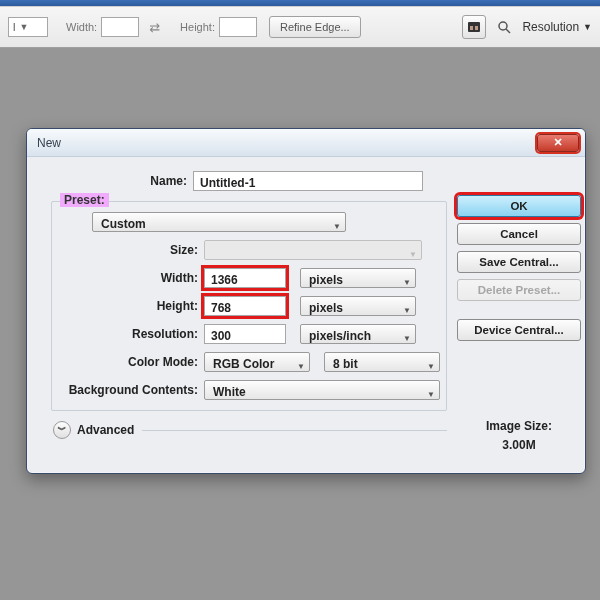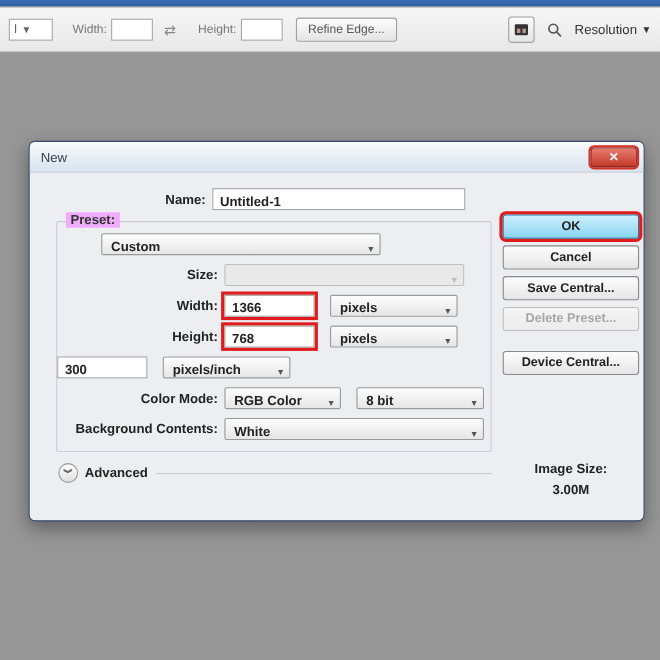--- a/index.html
+++ b/index.html
@@ -169,20 +169,21 @@
           <div class="input hl" style="width:82px">
               <span>768</span>
             </div>
           <div style="width:14px"></div>
           <div class="select" style="width:116px">
               <span>pixels</span>
             </div>
         </div>
 
         <div class="row">
+          <div class="label">Resolution:</div>
           <div class="input" style="width:82px">
               <span>300</span>
             </div>
           <div style="width:14px"></div>
           <div class="select" style="width:116px">
               <span>pixels/inch</span>
             </div>
         </div>
 
         <div class="row">

